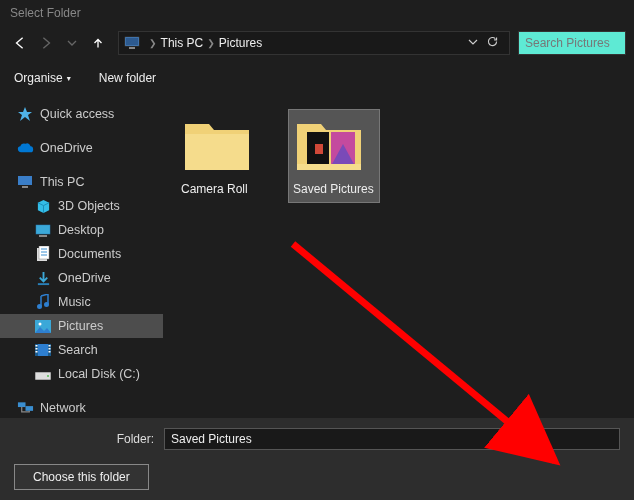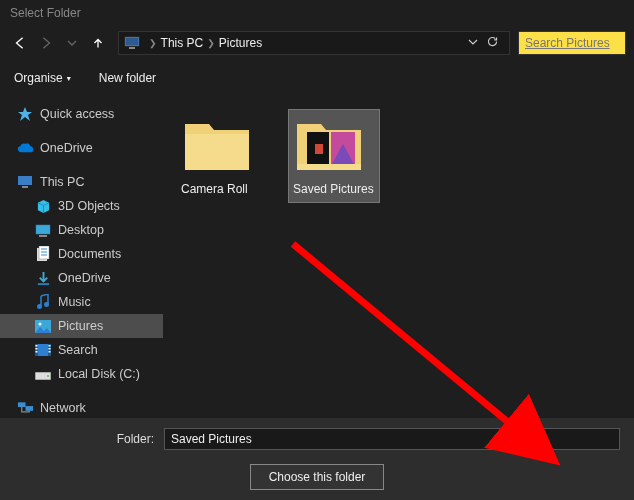--- a/index.html
+++ b/index.html
@@ -10,21 +10,21 @@
 .navbar { height: 30px; display: flex; align-items: center; padding: 0 8px; gap: 2px; }
 .nav-btn { width: 24px; height: 24px; display: flex; align-items: center; justify-content: center; color: #fff; }
 .nav-btn.disabled { color: #555; }
 .nav-up { margin-right: 6px; }
 .addressbar { flex: 1; height: 24px; background: #191919; border: 1px solid #333; display: flex; align-items: center; padding: 0 4px; font-size: 12px; }
 .addr-icon { width: 18px; height: 18px; display: flex; align-items: center; justify-content: center; margin-right: 4px; }
 .addr-sep { color: #888; margin: 0 4px; font-size: 9px; }
 .addr-seg { color: #eee; }
 .addr-tail { flex: 1; }
 .refresh-btns { display: flex; align-items: center; gap: 8px; padding: 0 6px; color: #ccc; }
-.searchbox { width: 108px; height: 24px; background: #fde047; border: 1px solid #333; display: flex; align-items: center; padding: 0 6px; font-size: 12px; color: #777; margin-left: 6px; text-decoration: underline; }
+.searchbox { width: 108px; height: 24px; background: #5eead4; border: 1px solid #333; display: flex; align-items: center; padding: 0 6px; font-size: 12px; color: #777; margin-left: 6px; }
 
 .toolbar { height: 32px; display: flex; align-items: center; padding: 4px 14px; gap: 28px; font-size: 12px; color: #eee; margin-top: 4px; }
 .toolbar-item { display: flex; align-items: center; gap: 4px; }
 .tri-down { font-size: 8px; }
 
 .mainarea { display: flex; height: 342px; }
 .sidebar { width: 163px; padding: 8px 0; font-size: 12.5px; overflow: hidden; }
 .tree-item { display: flex; align-items: center; padding: 3px 4px 3px 16px; gap: 6px; }
 .tree-item.indent { padding-left: 34px; }
 .tree-item.selected { background: #4d4d4d; }
@@ -34,21 +34,21 @@
 .content { flex: 1; padding: 16px 14px; display: flex; gap: 22px; align-items: flex-start; }
 .folder-item { width: 90px; display: flex; flex-direction: column; align-items: flex-start; font-size: 12px; text-align: center; padding: 4px; }
 .folder-item.selected { background: #555; outline: 1px solid #777; }
 .folder-icon { width: 72px; height: 62px; margin-bottom: 6px; position: relative; }
 .folder-label { color: #eee; line-height: 1.3; }
 
 .footer { position: absolute; left: 0; bottom: 0; width: 100%; background: #2d2d2d; }
 .folder-row { display: flex; align-items: center; padding: 10px 14px; gap: 10px; font-size: 12px; }
 .folder-lbl { width: 140px; text-align: right; color: #ddd; }
 .folder-input { flex: 1; height: 22px; background: #191919; border: 1px solid #555; color: #eee; padding: 0 6px; font-size: 12px; }
-.btn-row { display: flex; justify-content: center; padding: 4px 14px 10px; }
+.btn-row { display: flex; justify-content: flex-start; padding: 4px 14px 10px; }
 .choose-btn { background: #333; border: 1px solid #888; color: #eee; padding: 5px 18px; font-size: 12px; cursor: pointer; }
 
 .arrow-overlay { position: absolute; pointer-events: none; }
 </style>
 </head>
 <body>
 
 <div class="titlebar">Select Folder</div>
 
 <div class="navbar">

